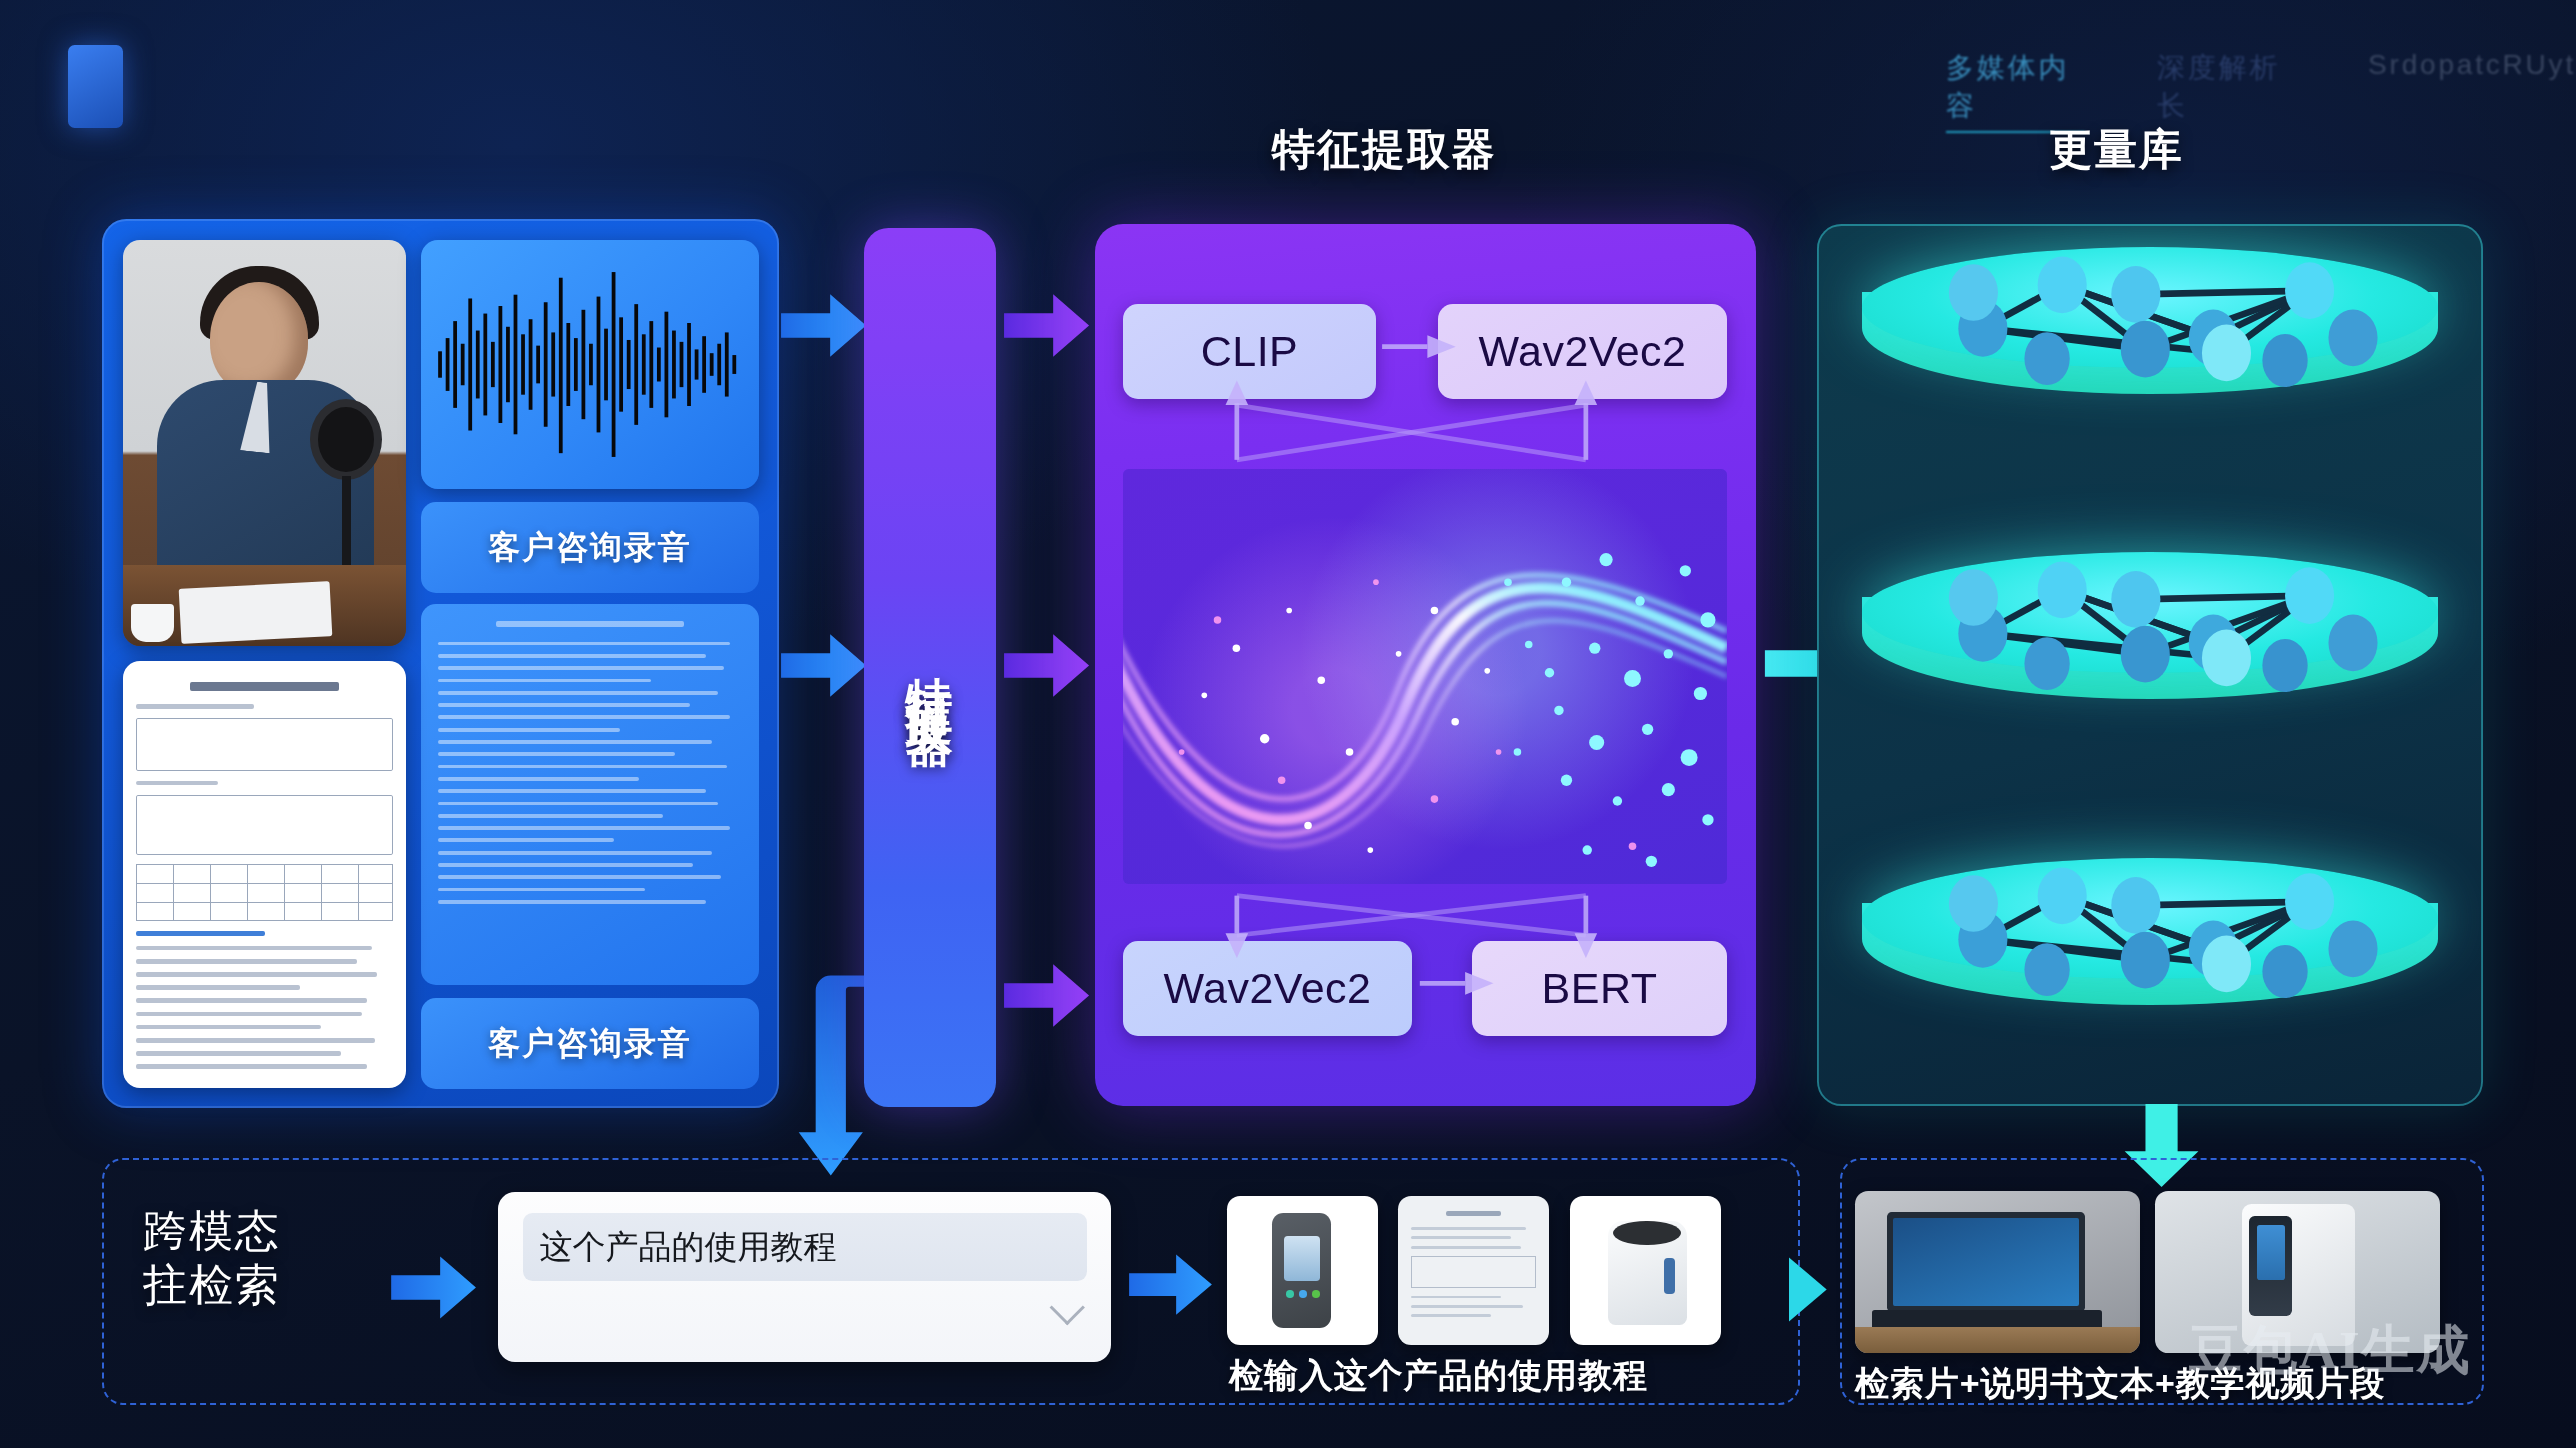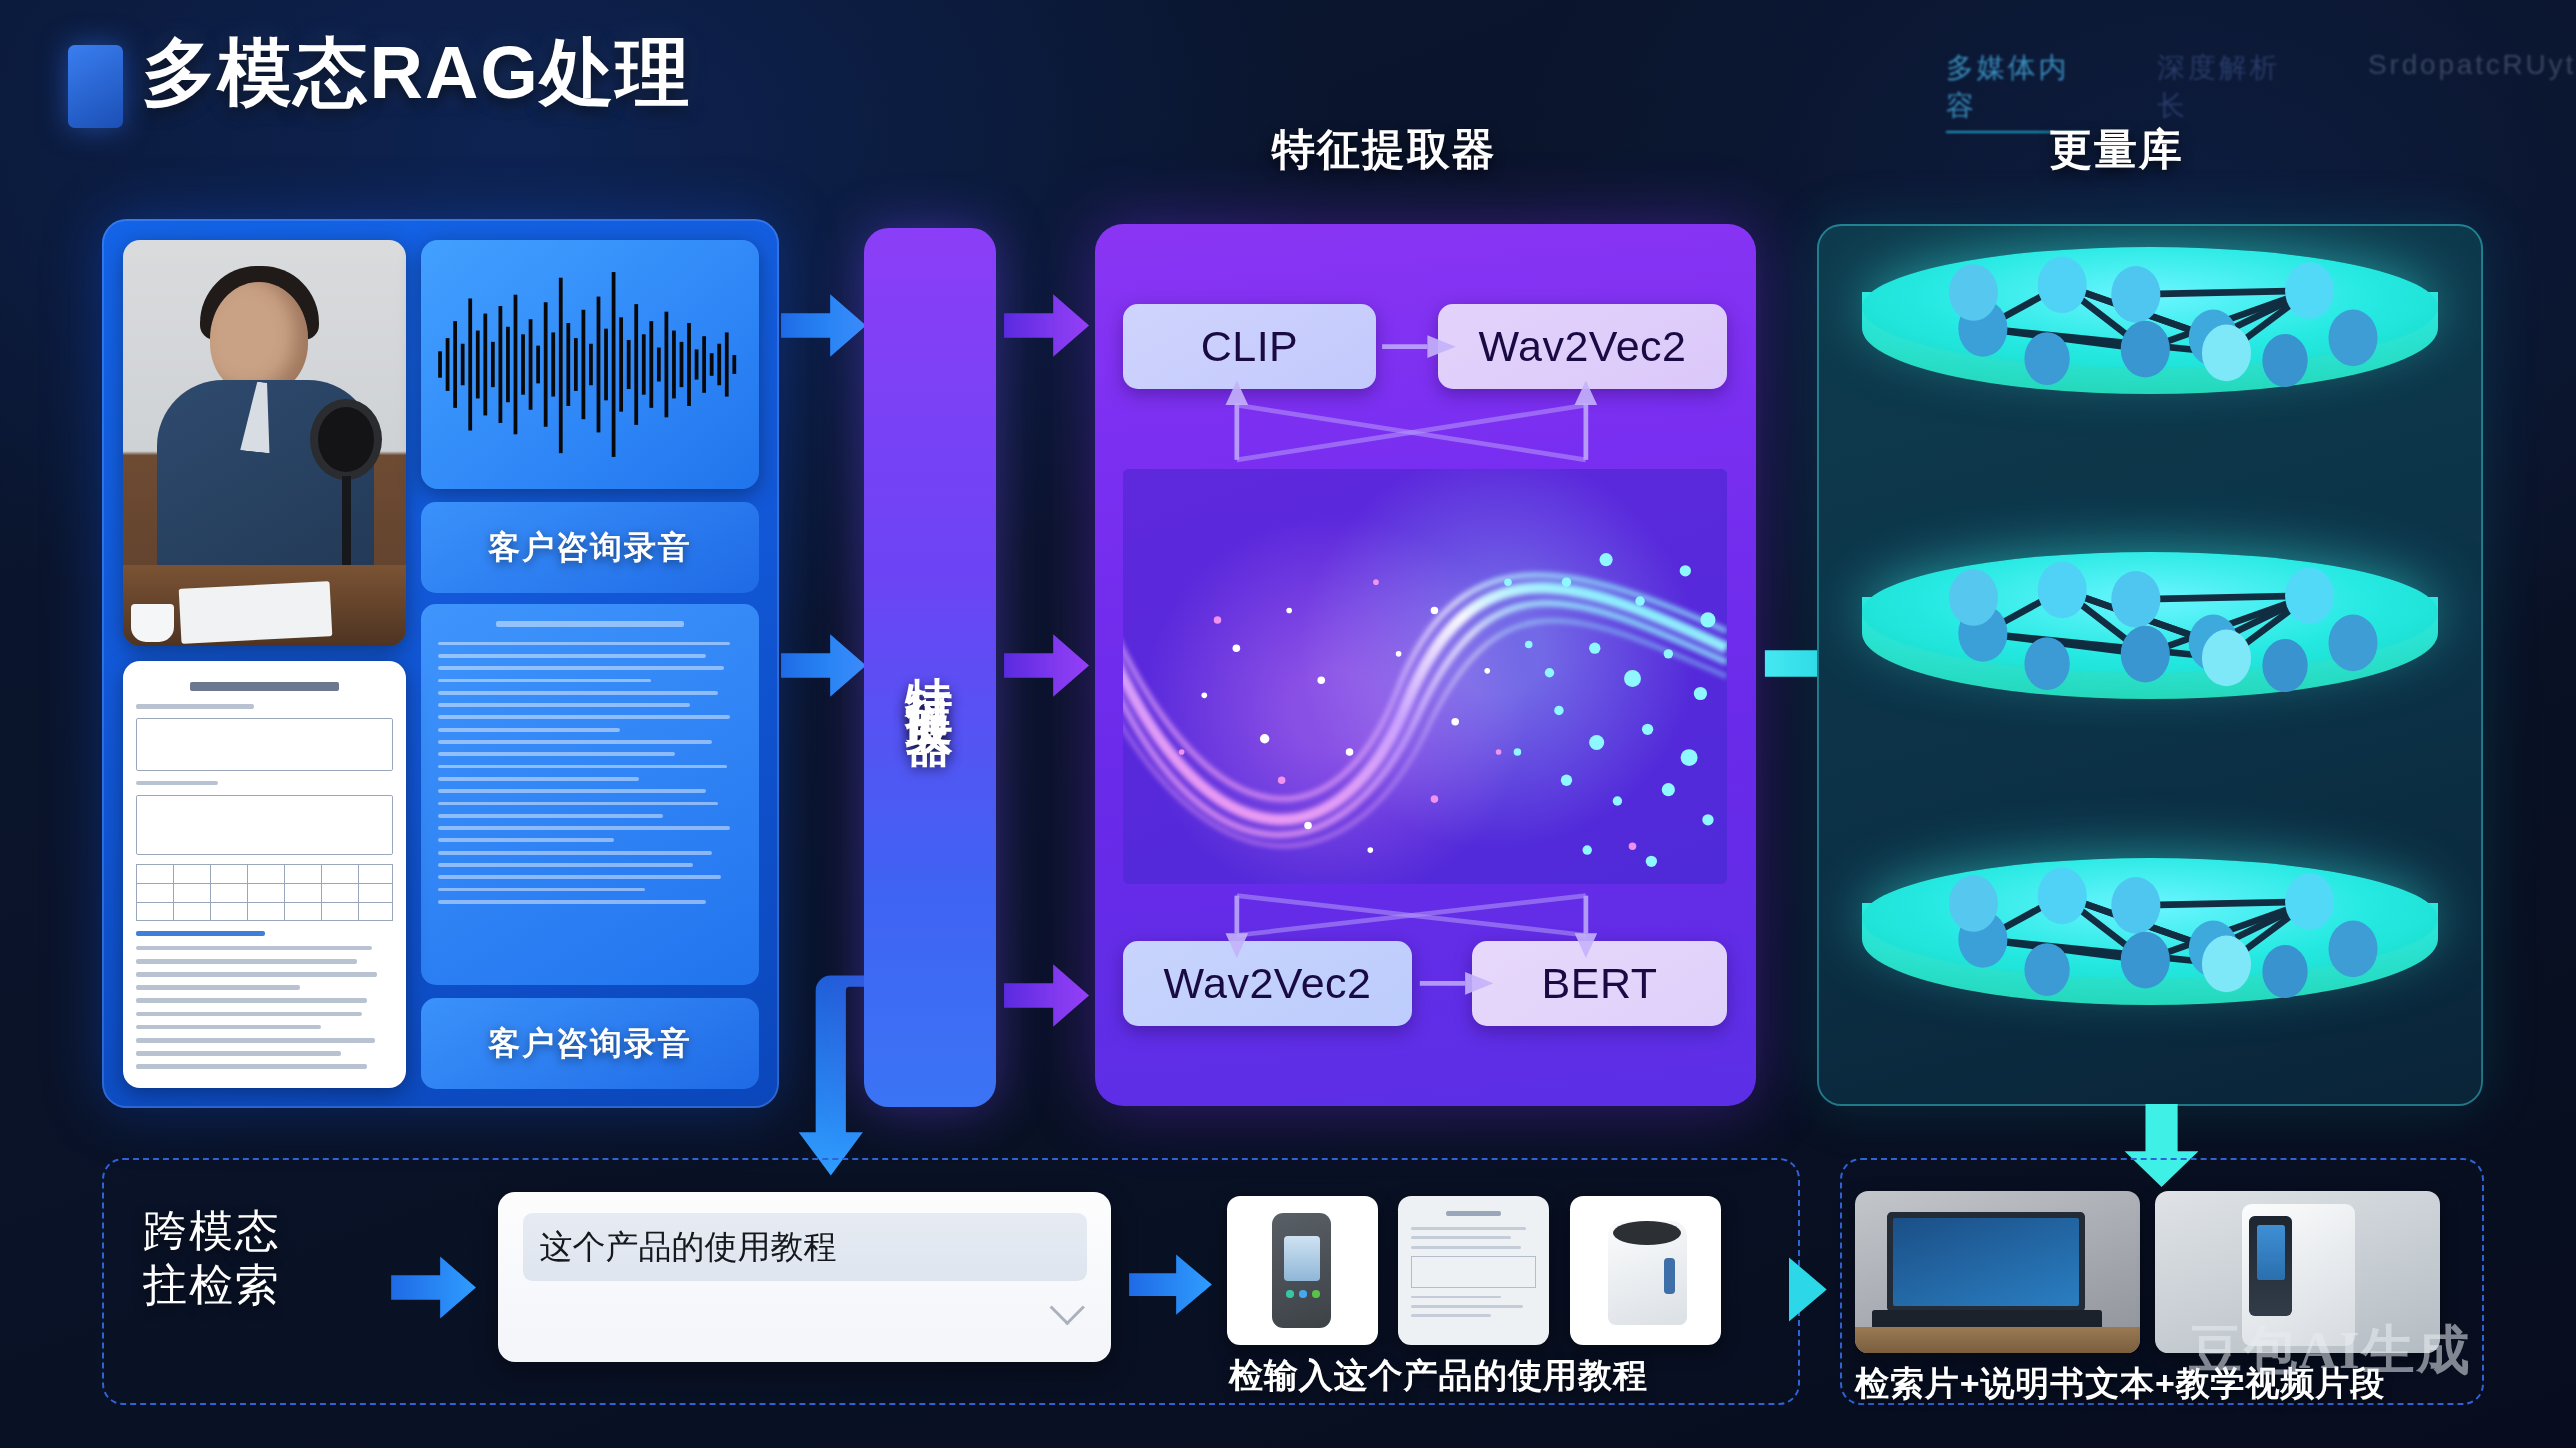--- a/index.html
+++ b/index.html
@@ -86,21 +86,21 @@
   #extractor-bar{ position:absolute; left:864px; top:228px; width:132px; height:879px; border-radius:24.5px;
     background:linear-gradient(180deg,#8b3ef7 0%,#6b44f4 40%,#3f63f3 75%,#3b74f5 100%);
     box-shadow:0 0 52px rgba(110,70,245,.45); display:flex; align-items:center; justify-content:center; }
   #extractor-bar span{ writing-mode:vertical-rl; color:#fff; font-size:47px; font-weight:700;
     letter-spacing:11.3px; text-shadow:0 3.8px 11.3px rgba(0,0,0,.55); }
 
   
   #feature-panel{ position:absolute; left:1095px; top:224px; width:661px; height:882px; border-radius:28px;
     background:linear-gradient(175deg,#8b35f4 0%,#7a2ff1 25%,#6a2ae9 60%,#5b2fe6 100%);
     box-shadow:0 0 66px rgba(120,45,240,.4); overflow:hidden; }
-  .model-chip{ position:absolute; height:85px; border-radius:15px; display:flex; align-items:center;
+  .model-chip{ position:absolute; height:95px; border-radius:15px; display:flex; align-items:center;
     justify-content:center; font-size:43px; color:#1a0a44; letter-spacing:0.5px;
     box-shadow:0 5.7px 17px rgba(30,0,70,.35); }
   #chip-clip{ left:28px; top:80px; width:253px; background:linear-gradient(150deg,#cfd4fd,#c3c9fc); }
   #chip-w2v-top{ left:343px; top:80px; width:289px; background:linear-gradient(150deg,#e3d3fb,#dbc8fa); }
   #chip-w2v-bot{ left:28px; top:717px; width:289px; background:linear-gradient(150deg,#c8d4fd,#bcccfc); }
   #chip-bert{ left:377px; top:717px; width:255px; background:linear-gradient(150deg,#e7d8fb,#ded0fa); }
   #particle-field{ position:absolute; left:28px; top:245px; width:604px; height:415px; border-radius:5.7px;
     background:radial-gradient(circle at 35% 58%, rgba(255,170,255,.30) 0 9%, rgba(0,0,0,0) 42%),
                radial-gradient(circle at 62% 44%, rgba(170,230,255,.34) 0 10%, rgba(0,0,0,0) 45%),
                linear-gradient(160deg,#5f28dd,#4f2ad8);
@@ -150,21 +150,20 @@
   
   .arrow{ position:absolute; }
 </style>
 </head>
 <body>
 
 <div id="title-block">
   <div id="title-mark">
     <div id="title-mark2"></div>
   </div>
-  <div id="page-title">多模态RAG处理</div>
 </div>
 
 <div class="faded-nav" style="left:1946px;">
   <span class="fn1">多媒体内容</span>
   <span class="fn2">深度解析长</span>
   <span class="fn3">SrdopatcRUyt</span>
 </div>
 
 <div class="sec-head" style="left:1272px; top:121px;">特征提取器</div>
 <div class="sec-head" style="left:2049px; top:121px;">更量库</div>

